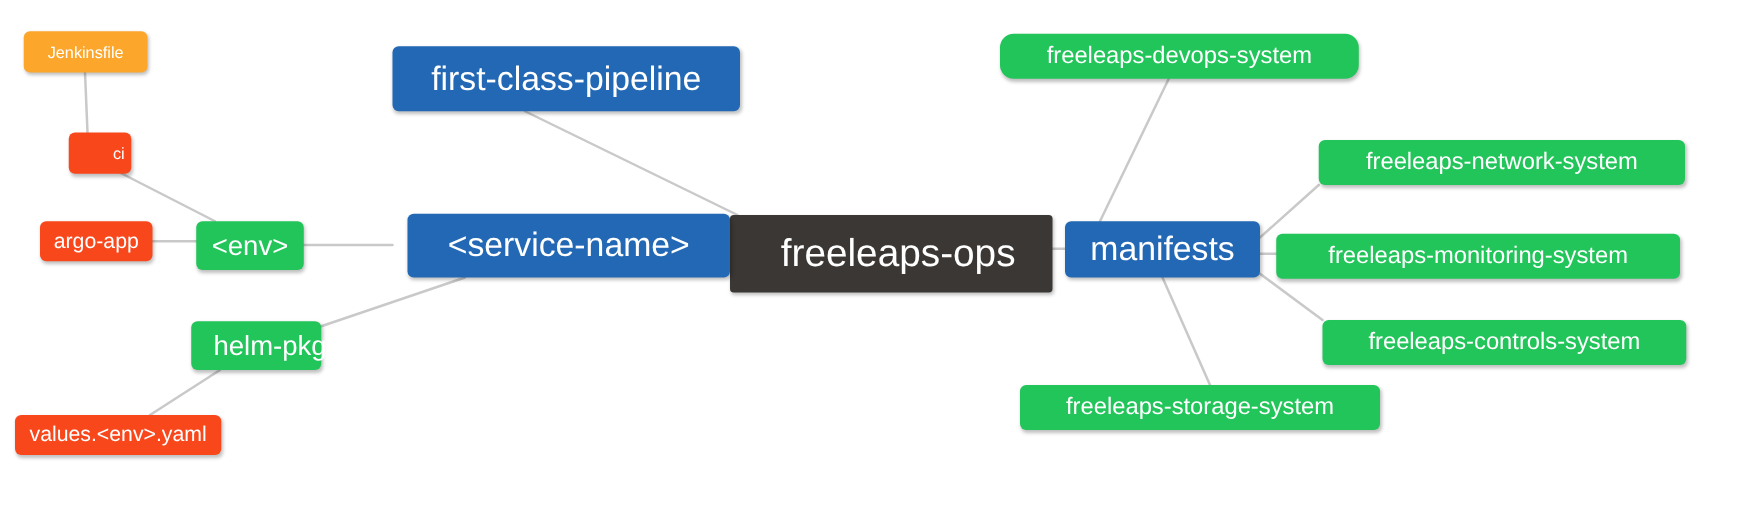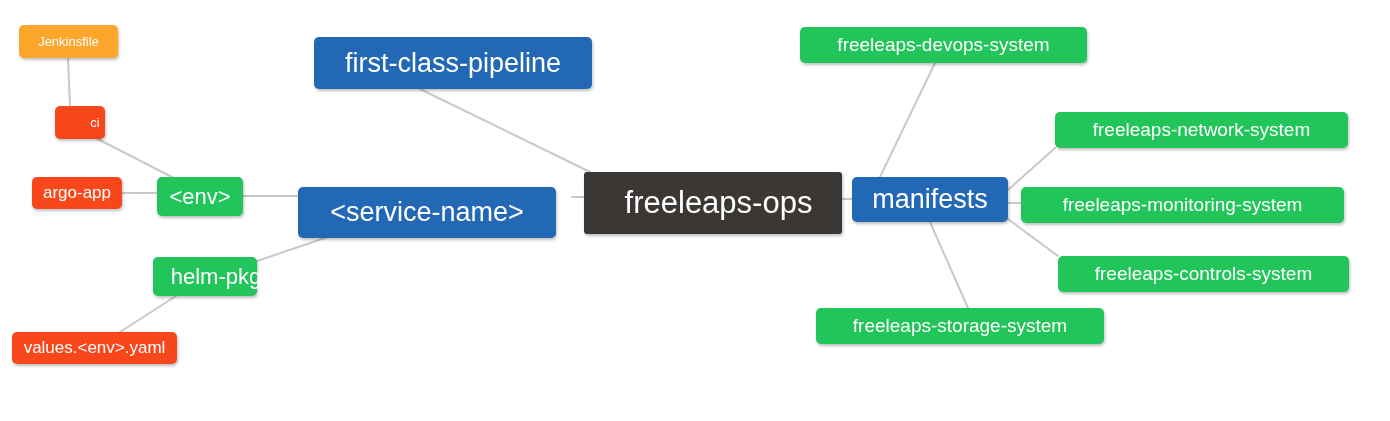--- a/index.html
+++ b/index.html
@@ -72,25 +72,25 @@
       <line x1="120" y1="332" x2="176" y2="296" stroke="#c9c9c9" stroke-width="2" stroke-linecap="round"></line>
       <line x1="935" y1="63" x2="880" y2="177" stroke="#c9c9c9" stroke-width="2" stroke-linecap="round"></line>
       <line x1="1055" y1="148" x2="1008" y2="190" stroke="#c9c9c9" stroke-width="2" stroke-linecap="round"></line>
       <line x1="1051" y1="203" x2="1008" y2="203" stroke="#c9c9c9" stroke-width="2" stroke-linecap="round"></line>
       <line x1="1058" y1="256" x2="1008" y2="219" stroke="#c9c9c9" stroke-width="2" stroke-linecap="round"></line>
       <line x1="968" y1="308" x2="930" y2="222" stroke="#c9c9c9" stroke-width="2" stroke-linecap="round"></line>
     </svg>
   <div id="nodes">
       <div class="node root sz-xl" style="left: 584px; top: 172px; width: 258px; height: 62px; padding-left: 21px;">freeleaps-ops</div>
       <div class="node blue sz-lg" style="left: 314px; top: 37px; width: 278px; height: 52px;">first-class-pipeline</div>
-      <div class="node blue sz-lg" style="left: 298px; top: 171px; width: 258px; height: 51px; margin-top: 16px;">&lt;service-name&gt;</div>
+      <div class="node blue sz-lg" style="left: 326px; top: 171px; width: 258px; height: 51px;">&lt;service-name&gt;</div>
       <div class="node blue sz-lg" style="left: 852px; top: 177px; width: 156px; height: 45px;">manifests</div>
       <div class="node green sz-md" style="left: 157px; top: 177px; width: 86px; height: 39px;">&lt;env&gt;</div>
       <div class="node green sz-md" style="left: 153px; top: 257px; width: 104px; height: 39px; padding-left: 32px;">helm-pkg</div>
-      <div class="node green sz-sm" style="left: 800px; top: 27px; width: 287px; height: 36px;">freeleaps-devops-system</div>
+      <div class="node green sz-sm" style="left: 800px; top: 27px; width: 287px; height: 36px; border-radius: 11px;">freeleaps-devops-system</div>
       <div class="node green sz-sm" style="left: 1055px; top: 112px; width: 293px; height: 36px; text-align: right;">freeleaps-network-system</div>
       <div class="node green sz-sm" style="left: 1021px; top: 187px; width: 323px; height: 36px;">freeleaps-monitoring-system</div>
       <div class="node green sz-sm" style="left: 1058px; top: 256px; width: 291px; height: 36px;">freeleaps-controls-system</div>
       <div class="node green sz-sm" style="left: 816px; top: 308px; width: 288px; height: 36px;">freeleaps-storage-system</div>
       <div class="node orange sz-xxs" style="left: 19px; top: 25px; width: 99px; height: 33px;">Jenkinsfile</div>
       <div class="node red sz-xxs" style="left: 55px; top: 106px; width: 33px; height: 33px; padding-left: 40px;">ci</div>
       <div class="node red sz-xs" style="left: 32px; top: 177px; width: 90px; height: 32px;">argo-app</div>
       <div class="node red sz-xs" style="left: 12px; top: 332px; width: 165px; height: 32px;">values.&lt;env&gt;.yaml</div>
     </div>
 </div>

